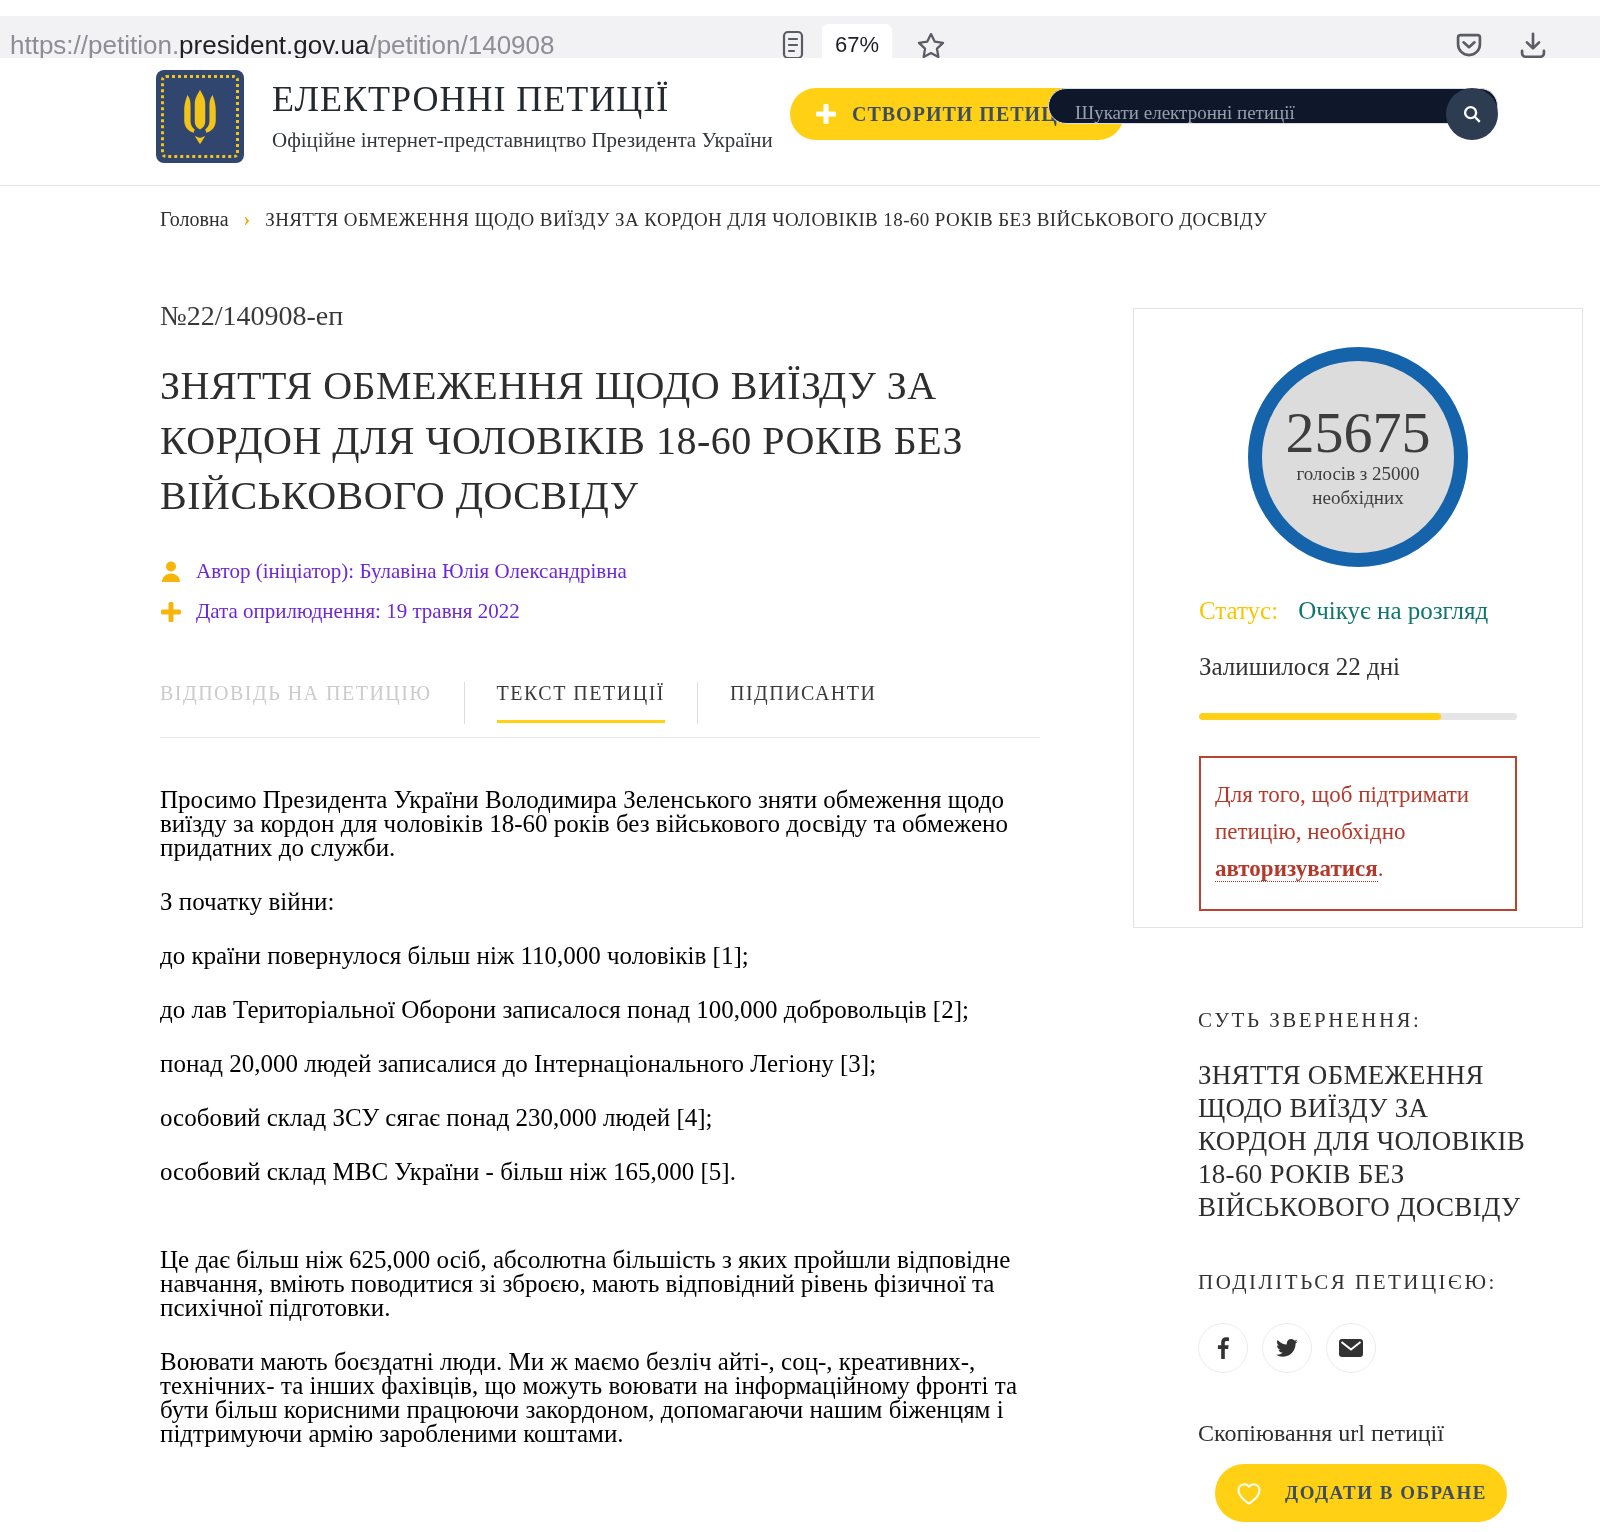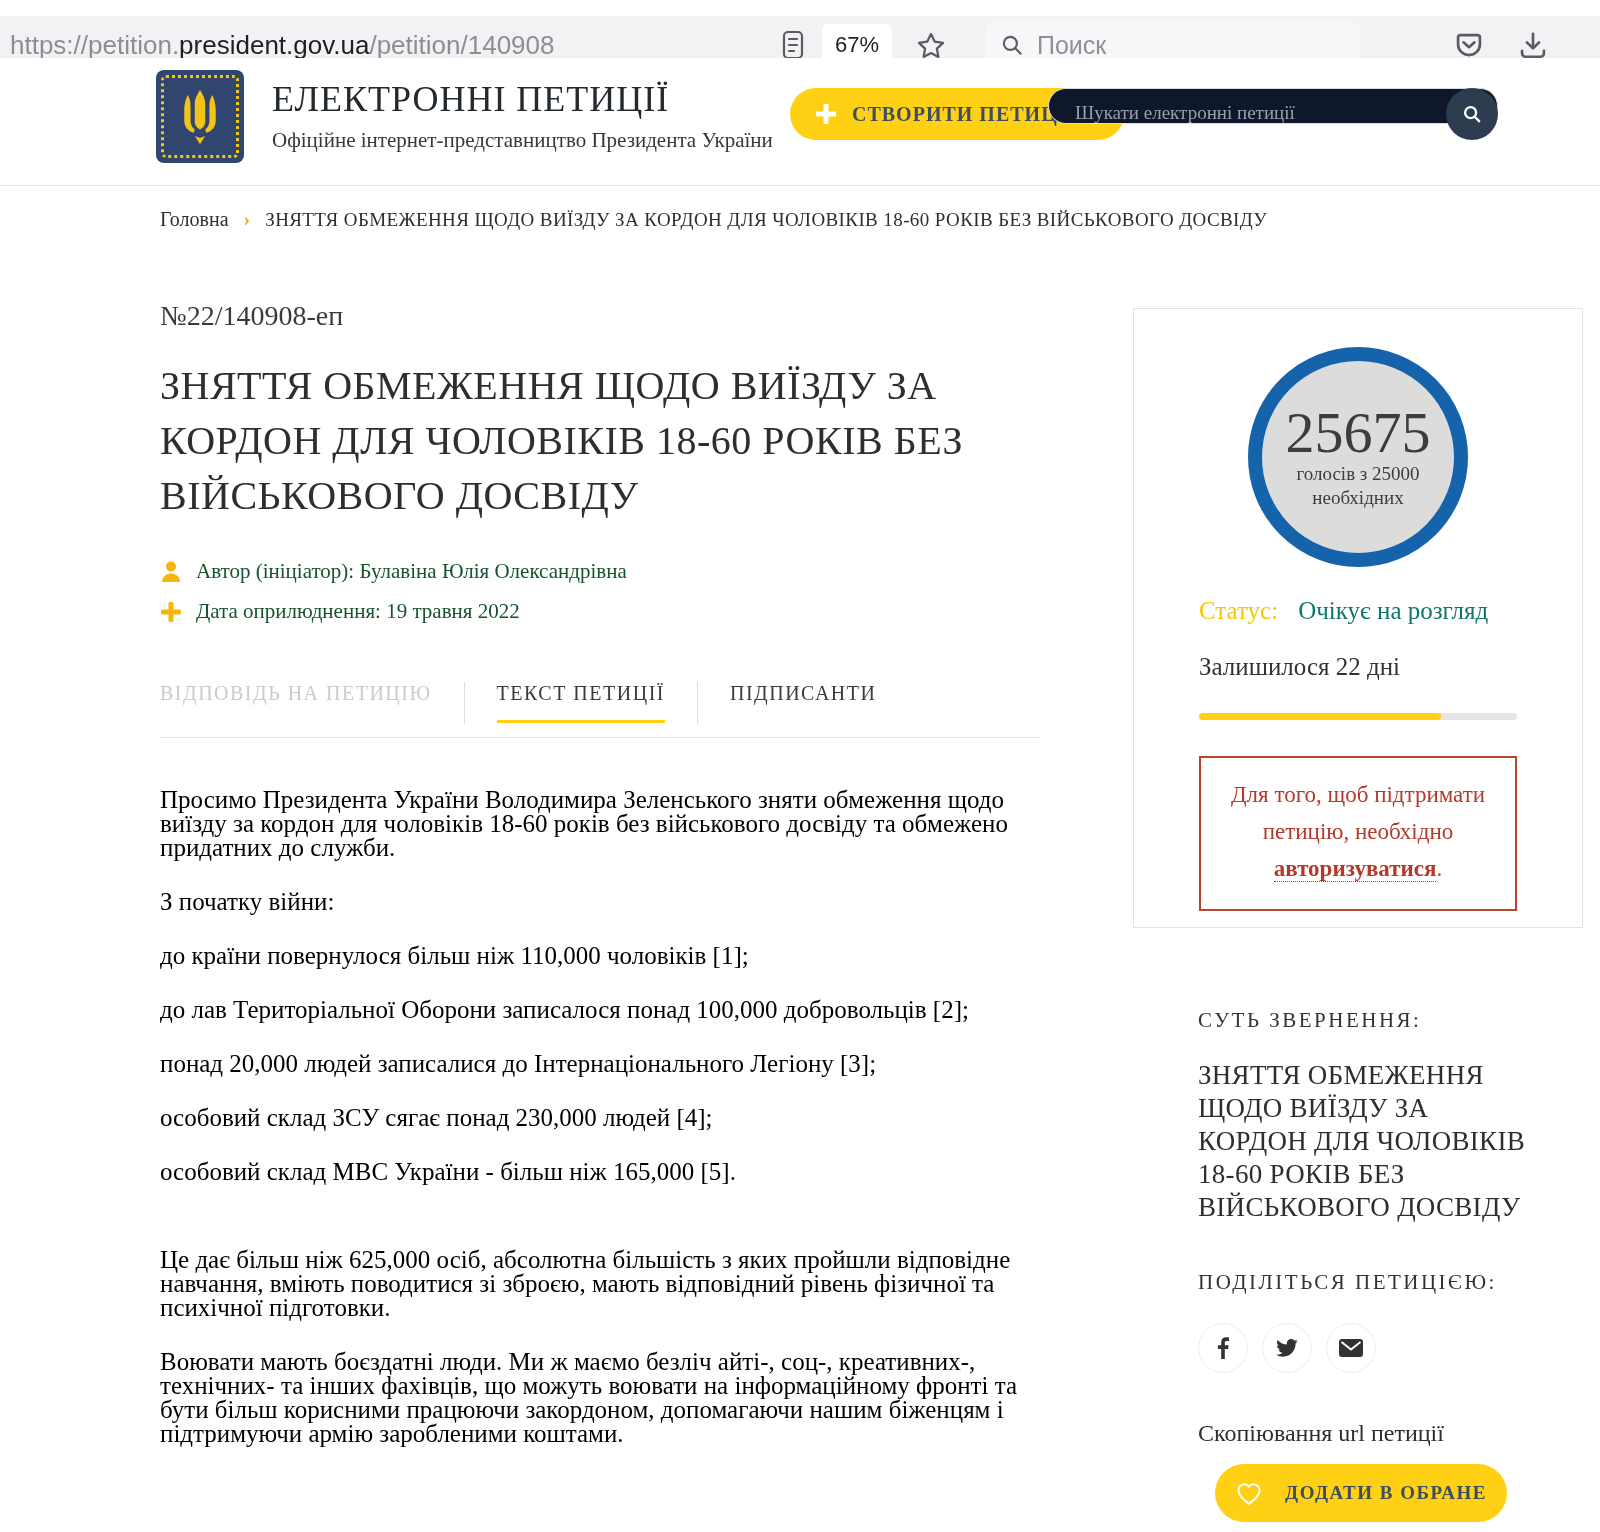--- a/index.html
+++ b/index.html
@@ -44,21 +44,21 @@
   .breadcrumb { position:absolute; left:160px; top:208px; width:1300px; font-size:20px; color:#2e2e2e;
     white-space:nowrap; }
   .breadcrumb .sep { color:#f0a90a; font-weight:bold; margin:0 10px; }
   .breadcrumb .cur { font-size:19px; letter-spacing:0.4px; }
 
   
   .main-col { position:absolute; left:160px; top:300px; width:880px; }
   .pet-number { font-size:28px; color:#3a3a3a; }
   .pet-title { margin-top:26px; font-size:40px; line-height:55px; font-weight:500;
     letter-spacing:0.5px; color:#2e2e2e; }
-  .meta-row { display:flex; align-items:center; gap:14px; font-size:21px; color:#14532d; }
+  .meta-row { display:flex; align-items:center; gap:14px; font-size:21px; color:#6d28d9; }
   .meta-author { margin-top:36px; }
   .meta-date { margin-top:15px; }
 
   .tabs { margin-top:58px; display:flex; align-items:flex-start; border-bottom:1px solid #e8e8e8; height:56px; }
   .tab { font-size:20px; letter-spacing:1.5px; color:#3a3a3a; cursor:pointer; position:relative;
     padding-bottom:16px; }
   .tab.inactive { color:#cbcbcb; }
   .tab-underline { position:absolute; left:0; right:0; bottom:-2px; height:3px; background:#ffd013; }
   .tab-sep { width:1px; height:42px; background:#ddd; margin:0 32px; }
 
@@ -74,21 +74,21 @@
     align-items:center; justify-content:center; }
   .vote-count { font-size:58px; color:#3d3d3d; line-height:58px; }
   .vote-sub { font-size:19px; color:#3d3d3d; line-height:24px; }
   .status-row { margin:30px 65px 0; display:flex; gap:20px; font-size:25px; }
   .status-label { color:#f7c600; }
   .status-value { color:#0f766e; }
   .remaining { margin:28px 65px 0; font-size:25px; color:#333; }
   .progress-track { margin:32px 65px 0; height:7px; border-radius:4px; background:#e5e5e5; overflow:hidden; }
   .progress-fill { height:100%; background:#ffd013; border-radius:4px; }
   .auth-box { margin:36px 65px 8px; border:2px solid #b8432f; padding:18px 14px 22px;
-    text-align:center; font-size:23px; line-height:37px; color:#b5392b; }
+    font-size:23px; line-height:37px; color:#b5392b; }
   .auth-link { font-weight:bold; border-bottom:1px dotted #b5392b; cursor:pointer; }
 
   
   .sidebar-lower { position:absolute; left:1198px; top:1008px; width:340px; }
   .side-label { font-size:21px; letter-spacing:2.5px; color:#333; }
   .essence-text { margin-top:26px; font-size:27px; line-height:33px; color:#2e2e2e; letter-spacing:0.3px; }
   .share-label { margin-top:46px; }
   .share-row { margin-top:28px; display:flex; gap:14px; }
   .share-btn { width:50px; height:50px; border-radius:50%; background:#fff; border:1px solid #ececec;
     display:flex; align-items:center; justify-content:center; cursor:pointer; }
@@ -115,27 +115,20 @@
         <line x1="9" y1="10" x2="17" y2="10"></line>
           <line x1="9" y1="16" x2="17" y2="16"></line>
           <line x1="9" y1="22" x2="14" y2="22"></line>
       </svg>
     </div>
     <div class="zoom-box">67%</div>
     <div class="chrome-icon star-icon">
       <svg width="36" height="34" viewBox="0 0 24 24" fill="none" stroke="#5b5b63" stroke-width="1.6" stroke-linejoin="round">
         <path d="M12 3.6l2.6 5.3 5.9.9-4.3 4.1 1 5.8-5.2-2.7-5.2 2.7 1-5.8L3.5 9.8l5.9-.9z"></path>
       </svg>
-    </div>
-    <div class="chrome-search">
-      <svg width="26" height="26" viewBox="0 0 24 24" fill="none" stroke="#5b5b63" stroke-width="2">
-        <circle cx="10.5" cy="10.5" r="6"></circle>
-          <line x1="15" y1="15" x2="20.5" y2="20.5"></line>
-      </svg>
-      <span class="ph">Поиск</span>
     </div>
     <div class="chrome-icon pocket-icon">
       <svg width="34" height="34" viewBox="0 0 28 28" fill="none" stroke="#5b5b63" stroke-width="2.2" stroke-linecap="round" stroke-linejoin="round">
         <path d="M7 5h14a2 2 0 0 1 2 2v5.5a9 9 0 0 1-18 0V7a2 2 0 0 1 2-2z"></path>
         <polyline points="9.5,11 14,15 18.5,11"></polyline>
       </svg>
     </div>
     <div class="chrome-icon download-icon">
       <svg width="34" height="34" viewBox="0 0 28 28" fill="none" stroke="#5b5b63" stroke-width="2.2" stroke-linecap="round" stroke-linejoin="round">
         <line x1="14" y1="4" x2="14" y2="15"></line>

